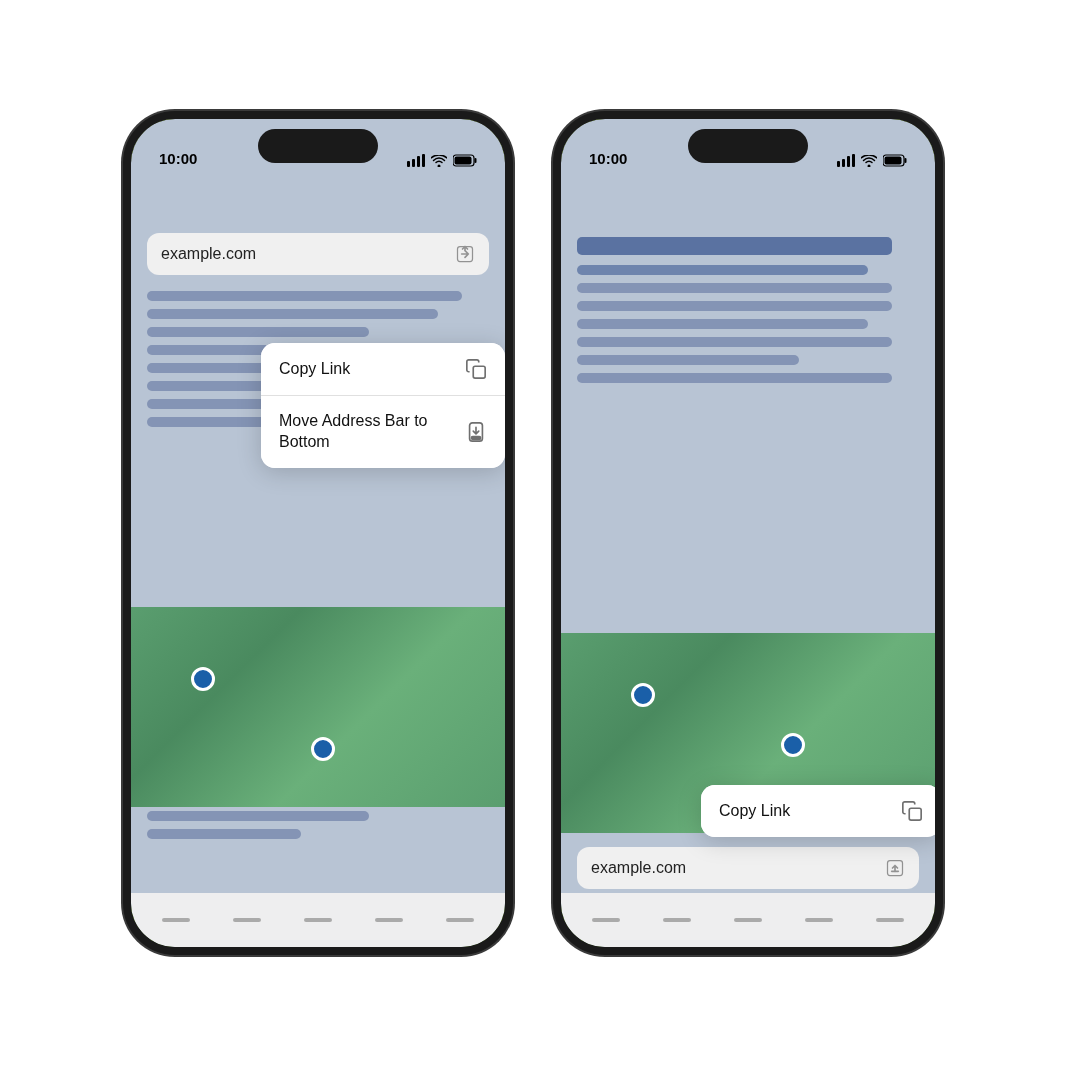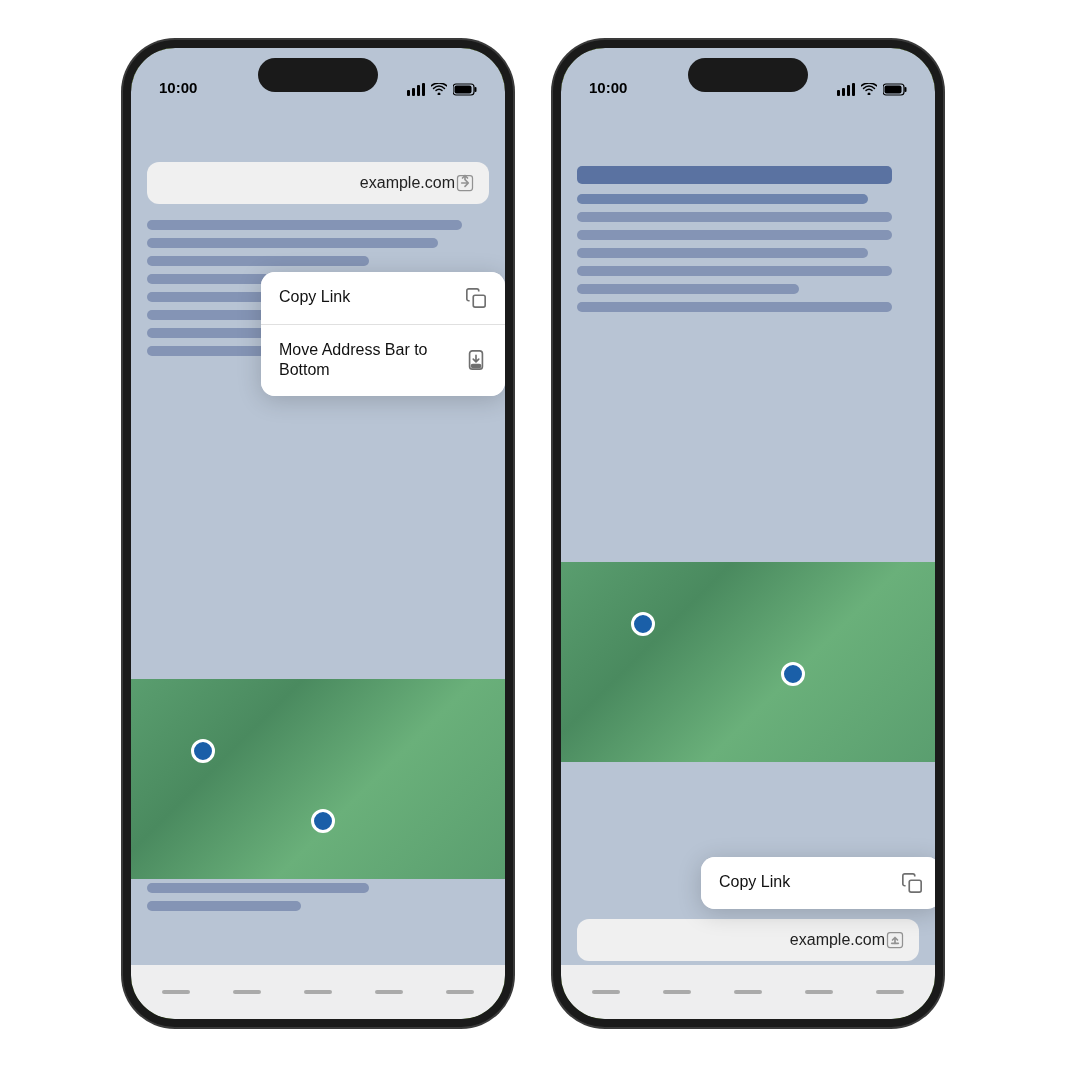--- a/index.html
+++ b/index.html
@@ -15,21 +15,21 @@
     }
 
     .phone-wrapper {
       display: flex;
       gap: 40px;
       align-items: center;
     }
 
     .phone {
       width: 390px;
-      height: 987px;
+      height: 844px;
       background: #bef264;
       border-radius: 52px;
       border: 8px solid #1a1a1a;
       position: relative;
       box-shadow: 0 0 0 2px #3a3a3a, inset 0 0 0 2px #2a2a2a;
       overflow: hidden;
     }
 
     
     .phone::before {
@@ -144,21 +144,21 @@
     
     .address-bar {
       position: absolute;
       left: 16px;
       right: 16px;
       height: 42px;
       background: #f0f0f0;
       border-radius: 12px;
       display: flex;
       align-items: center;
-      justify-content: flex-end;
+      justify-content: space-between;
       padding: 0 14px;
     }
 
     .address-bar.top {
       top: 60px;
     }
 
     .address-bar.bottom {
       bottom: 58px;
     }

